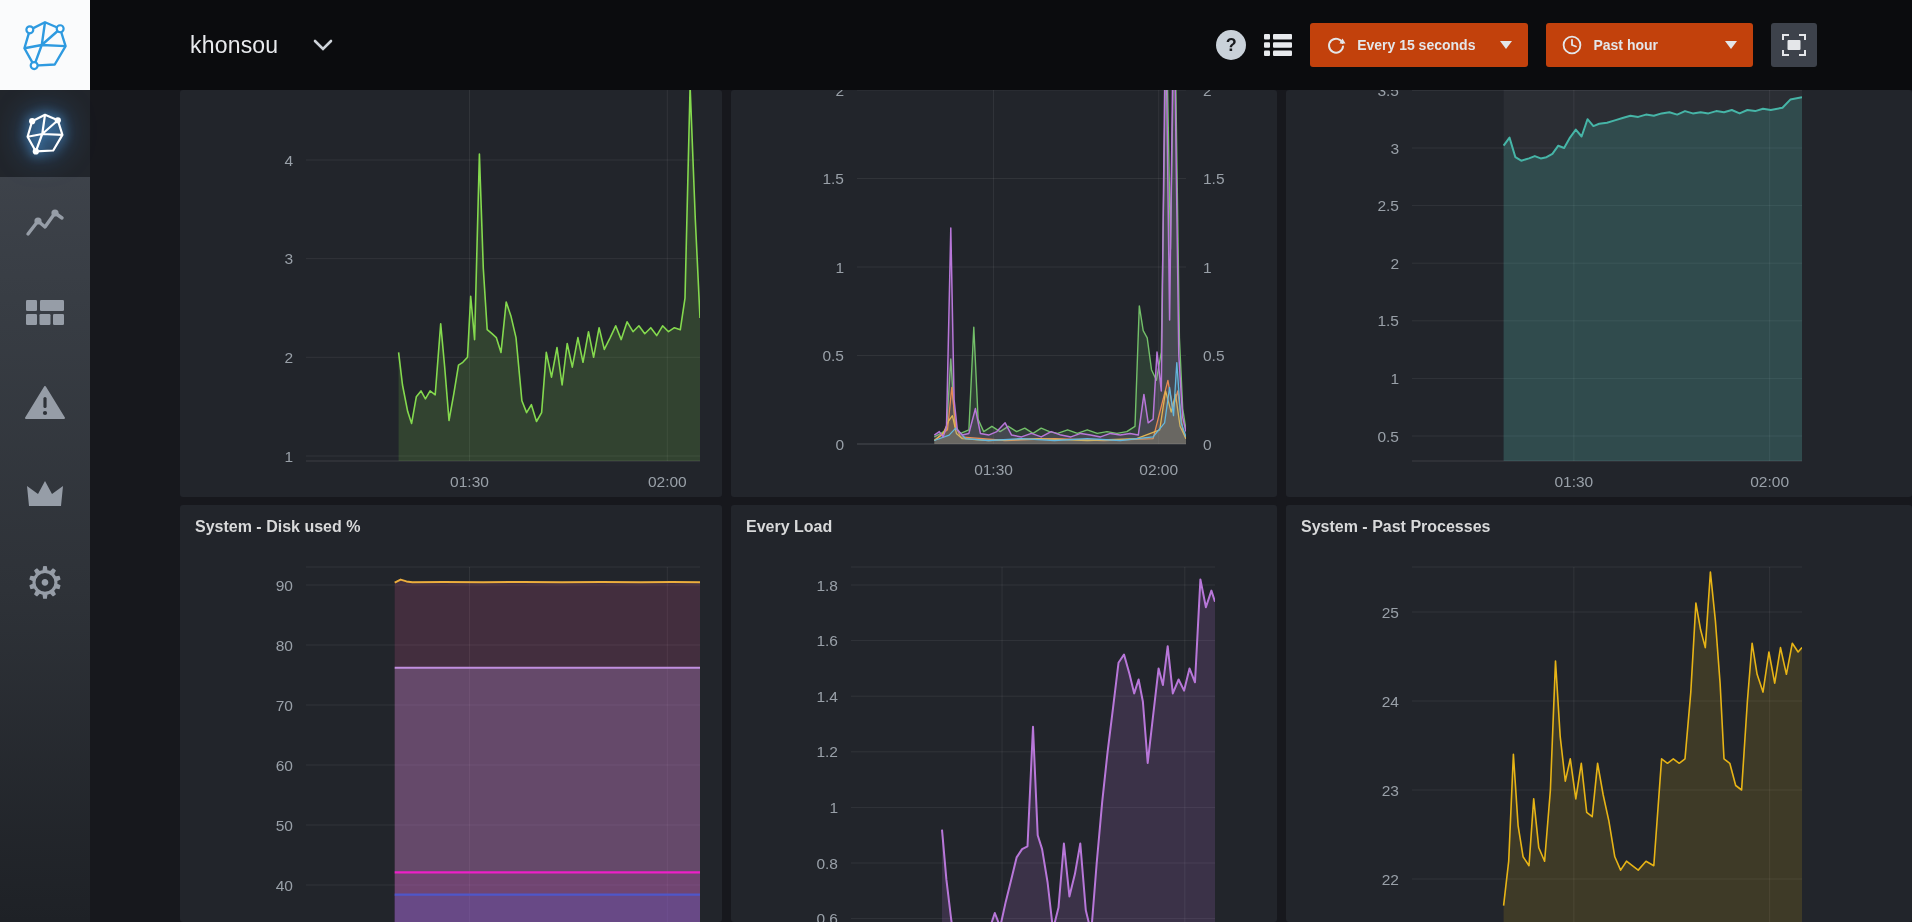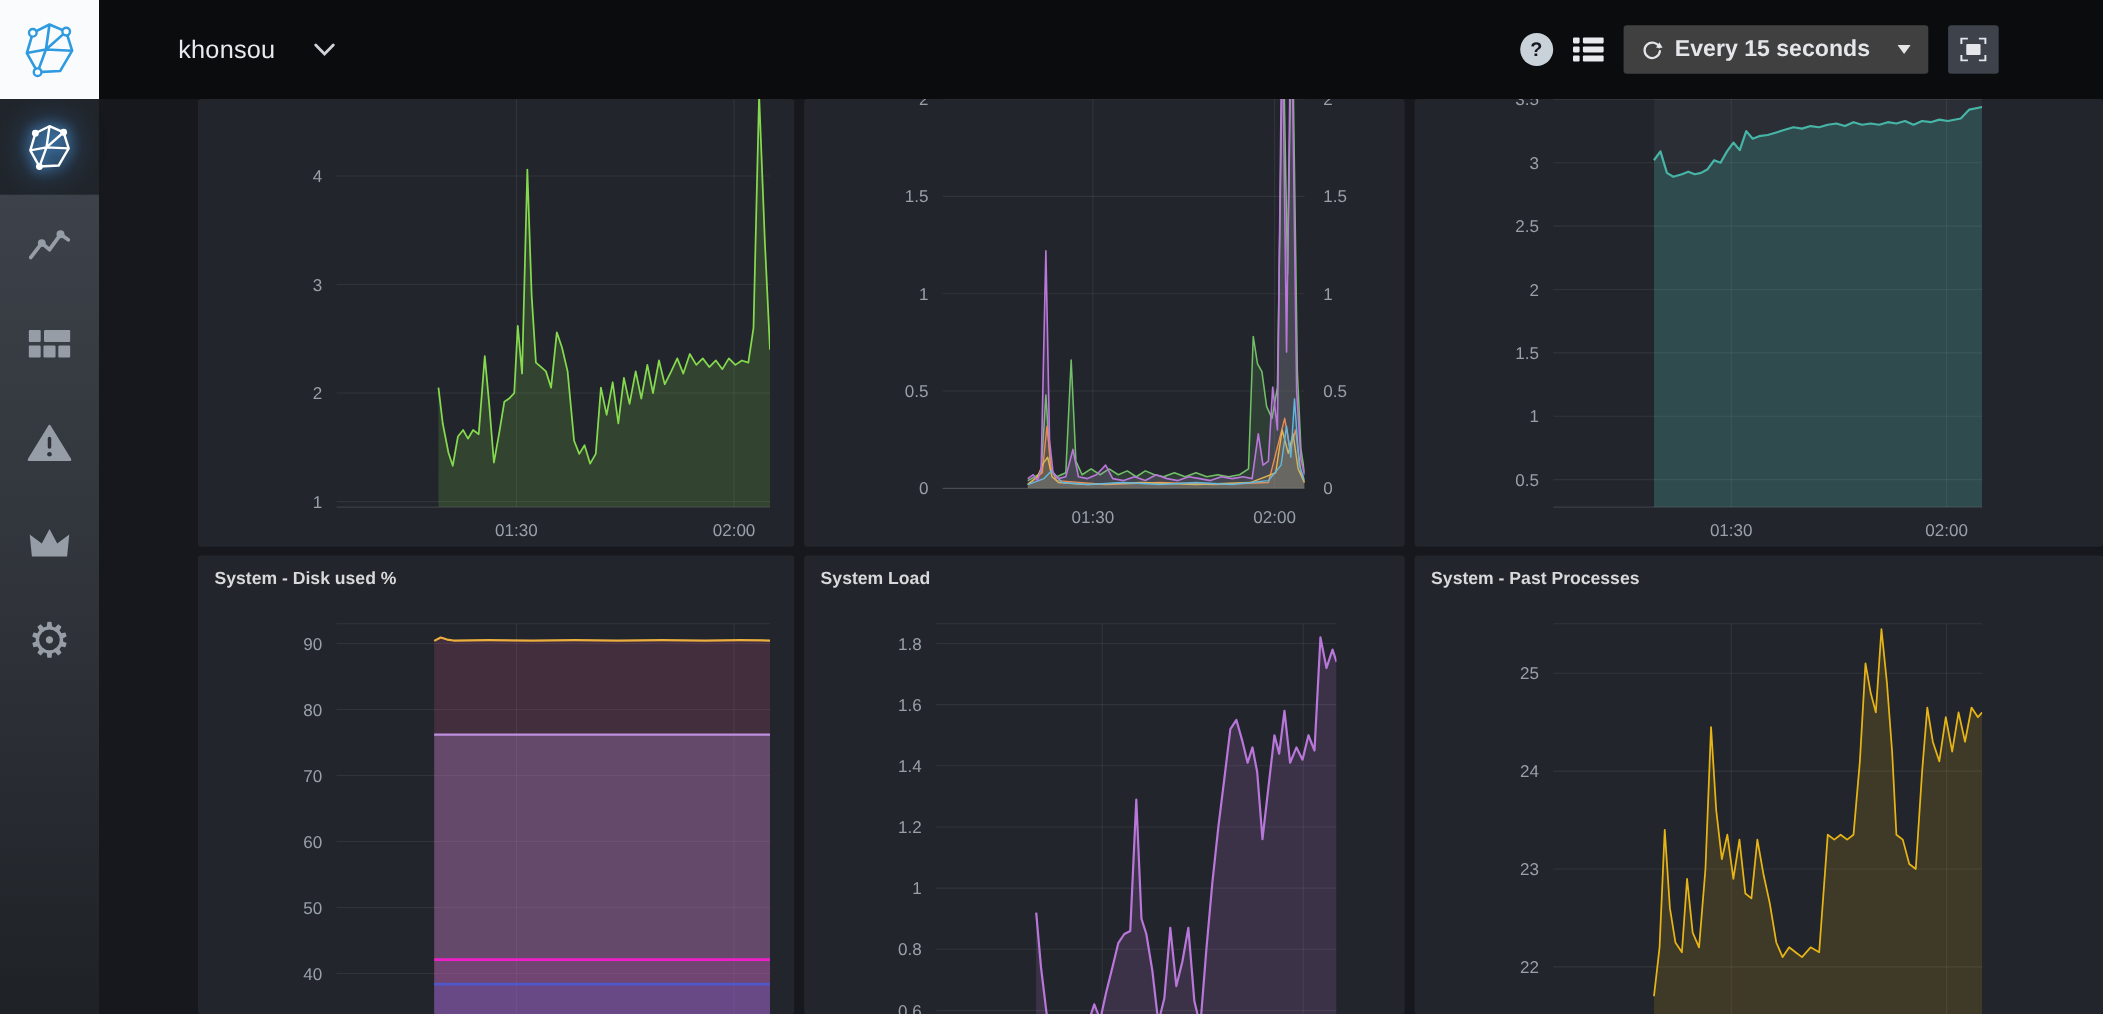--- a/index.html
+++ b/index.html
@@ -5,27 +5,27 @@
   html,body{margin:0;padding:0;}
   body{
     width:1912px;height:922px;overflow:hidden;position:relative;
     background:#17181d;
     font-family:"Liberation Sans", sans-serif;
     -webkit-font-smoothing:antialiased;
   }
   
   .topnav{position:absolute;top:0;left:0;width:1912px;height:90px;background:#0b0c0e;display:flex;align-items:center;z-index:30;}
   .logo-box{width:90px;height:90px;background:#fafbfc;display:flex;align-items:center;justify-content:center;flex:0 0 auto;}
-  .nav-title-wrap{display:flex;align-items:center;margin-left:72px;cursor:pointer;gap:21px;}
+  .nav-title-wrap{display:flex;align-items:center;margin-left:100px;cursor:pointer;gap:21px;}
   .nav-title{color:#e8eaed;font-size:23px;letter-spacing:.2px;}
   .nav-caret{margin-left:14px;display:flex;}
   .nav-right{margin-left:auto;display:flex;align-items:center;gap:18px;padding-right:95px;}
   .help-circle{width:30px;height:30px;border-radius:50%;background:#c9d1d9;color:#17191d;font-weight:bold;font-size:18px;display:flex;align-items:center;justify-content:center;cursor:pointer;}
   .icon-btn{display:flex;align-items:center;justify-content:center;cursor:pointer;}
-  .chip{height:44px;background:#404040;border-radius:3px;display:flex;align-items:center;padding:0 16px;gap:11px;color:#e4e6e9;font-size:21px;font-weight:bold;cursor:pointer;}
+  .chip{height:44px;background:#c2410c;border-radius:3px;display:flex;align-items:center;padding:0 16px;gap:11px;color:#e4e6e9;font-size:14px;font-weight:bold;cursor:pointer;}
   .chip .caret{margin-left:14px;}
   .chip-square{width:46px;height:44px;background:#3d424b;border-radius:3px;display:flex;align-items:center;justify-content:center;cursor:pointer;}
   
   .sidebar{position:absolute;left:0;top:90px;width:90px;height:832px;z-index:20;
     background:linear-gradient(180deg,#41464e 0%,#383d44 25%,#2e3238 60%,#1e2126 100%);}
   .side-item{position:absolute;left:0;width:90px;height:60px;display:flex;align-items:center;justify-content:center;cursor:pointer;}
   .side-item.active{top:0;height:87px;background:#21252b;}
   .glow{filter:drop-shadow(0 0 6px rgba(88,180,255,.95)) drop-shadow(0 0 14px rgba(64,156,255,.7));}
   .gear-glyph{font-size:44px;color:#969da7;line-height:1;}
   
@@ -79,20 +79,30 @@
     <div class="chip">
       <svg width="20" height="20" viewBox="0 0 20 20">
         <path d="M16.5,8 A7,7 0 1 0 17,11.5" fill="none" stroke="#e4e6e9" stroke-width="2" stroke-linecap="round"></path>
         <polygon points="13.5,8.5 19.5,8.5 16.5,3.5" fill="#e4e6e9"></polygon>
       </svg>
       <span>Every 15 seconds</span>
       <svg class="caret" width="12" height="8" viewBox="0 0 12 8">
           <polygon points="0,0 12,0 6,8" fill="#e4e6e9"></polygon>
         </svg>
     </div>
+    <div class="chip">
+      <svg width="20" height="20" viewBox="0 0 20 20">
+        <circle cx="10" cy="10" r="8.4" fill="none" stroke="#e4e6e9" stroke-width="1.8"></circle>
+        <polyline points="10,5 10,10 14,11.5" fill="none" stroke="#e4e6e9" stroke-width="1.8" stroke-linecap="round"></polyline>
+      </svg>
+      <span>Past hour</span>
+      <svg class="caret" style="margin-left:56px" width="12" height="8" viewBox="0 0 12 8">
+          <polygon points="0,0 12,0 6,8" fill="#e4e6e9"></polygon>
+        </svg>
+    </div>
     <div class="chip-square">
       <svg width="24" height="22" viewBox="0 0 24 22">
         <g fill="none" stroke="#e4e6e9" stroke-width="2">
           <path d="M1,6 L1,1 L7,1 M17,1 L23,1 L23,6 M23,16 L23,21 L17,21 M7,21 L1,21 L1,16"></path>
         </g>
         <rect x="5.5" y="6" width="13" height="10" rx="1" fill="#e4e6e9"></rect>
       </svg>
     </div>
   </div>
 </div>
@@ -282,21 +292,21 @@
         <text x="113" y="85.5" fill="#99a0a8" font-size="15.5" text-anchor="end">90</text>
         <text x="113" y="145.5" fill="#99a0a8" font-size="15.5" text-anchor="end">80</text>
         <text x="113" y="205.5" fill="#99a0a8" font-size="15.5" text-anchor="end">70</text>
         <text x="113" y="265.5" fill="#99a0a8" font-size="15.5" text-anchor="end">60</text>
         <text x="113" y="325.5" fill="#99a0a8" font-size="15.5" text-anchor="end">50</text>
         <text x="113" y="385.5" fill="#99a0a8" font-size="15.5" text-anchor="end">40</text>
       </svg>
     </div>
 </div>
 <div class="panel col2 row2">
-  <div class="panel-title">System Load</div>
+  <div class="panel-title">Every Load</div>
   <div class="chart">
       <svg width="546" height="417">
         <defs>
           <clipPath id="clip4">
             <rect x="120" y="62" width="364" height="355"></rect>
           </clipPath>
         </defs>
         <line x1="271.06" y1="62" x2="271.06" y2="417" stroke="rgba(255,255,255,0.07)" stroke-width="1"></line>
         <line x1="453.788" y1="62" x2="453.788" y2="417" stroke="rgba(255,255,255,0.07)" stroke-width="1"></line>
         <line x1="120" y1="80" x2="484" y2="80" stroke="rgba(255,255,255,0.07)" stroke-width="1"></line>

